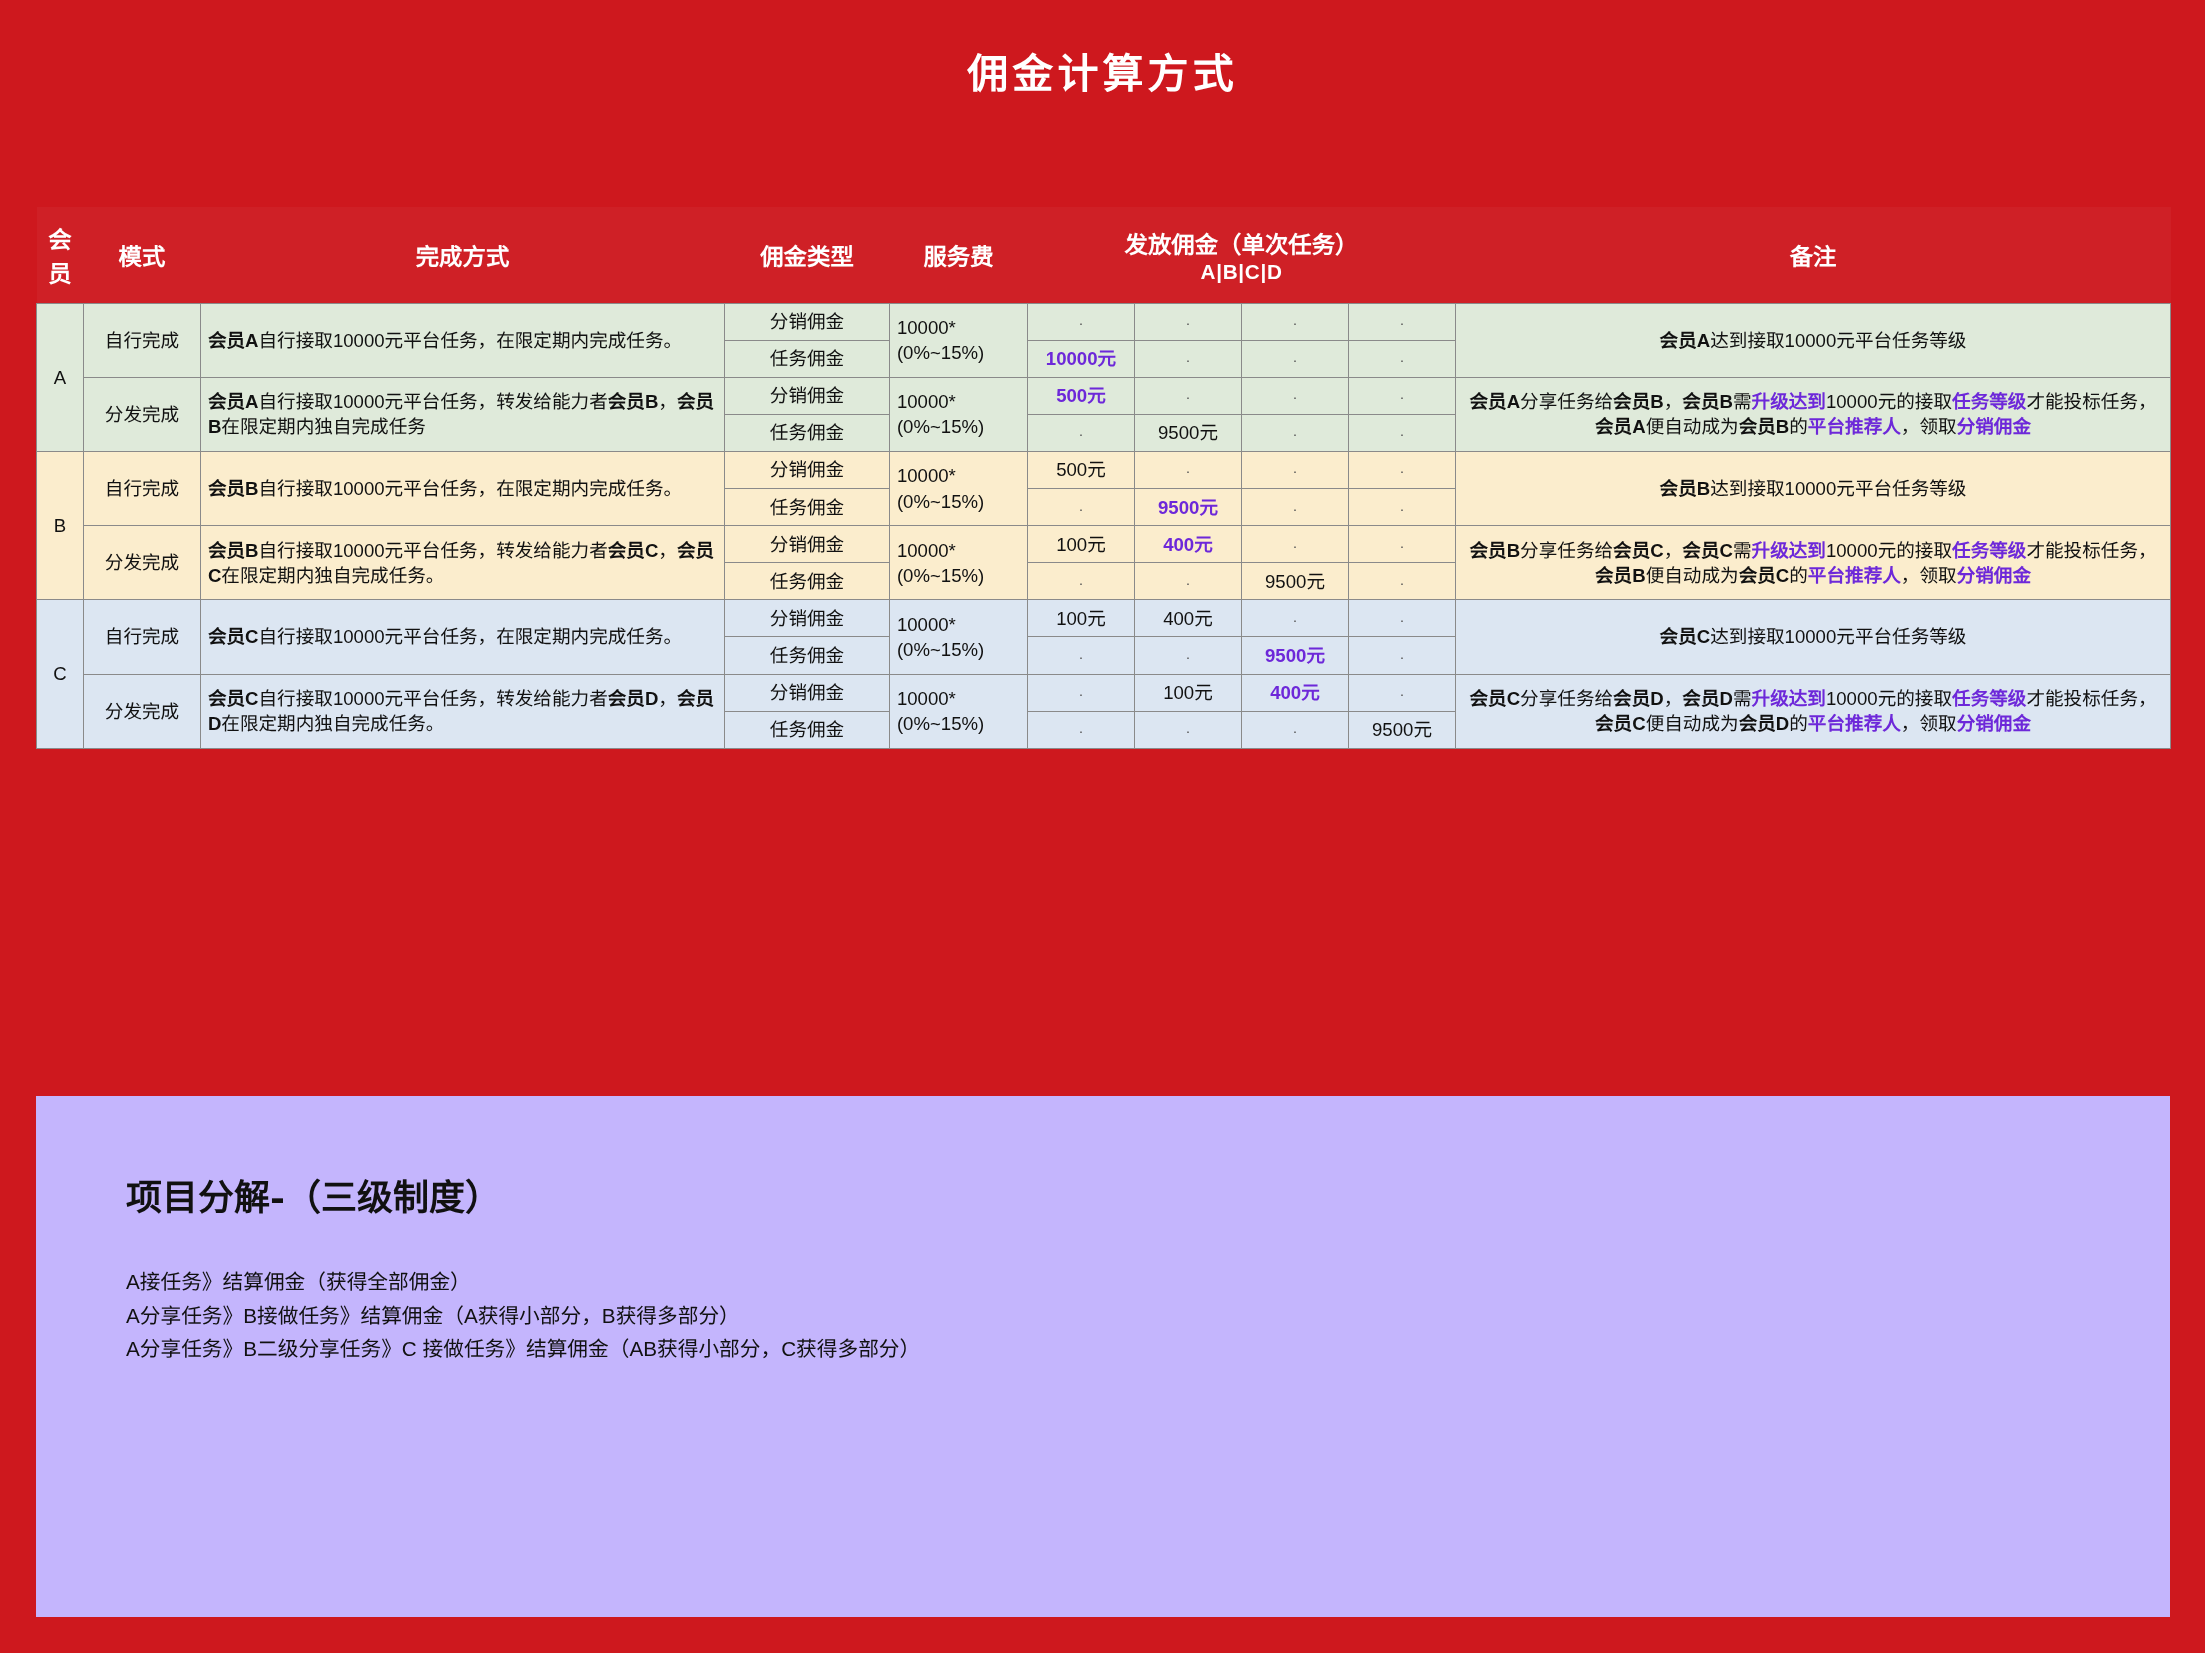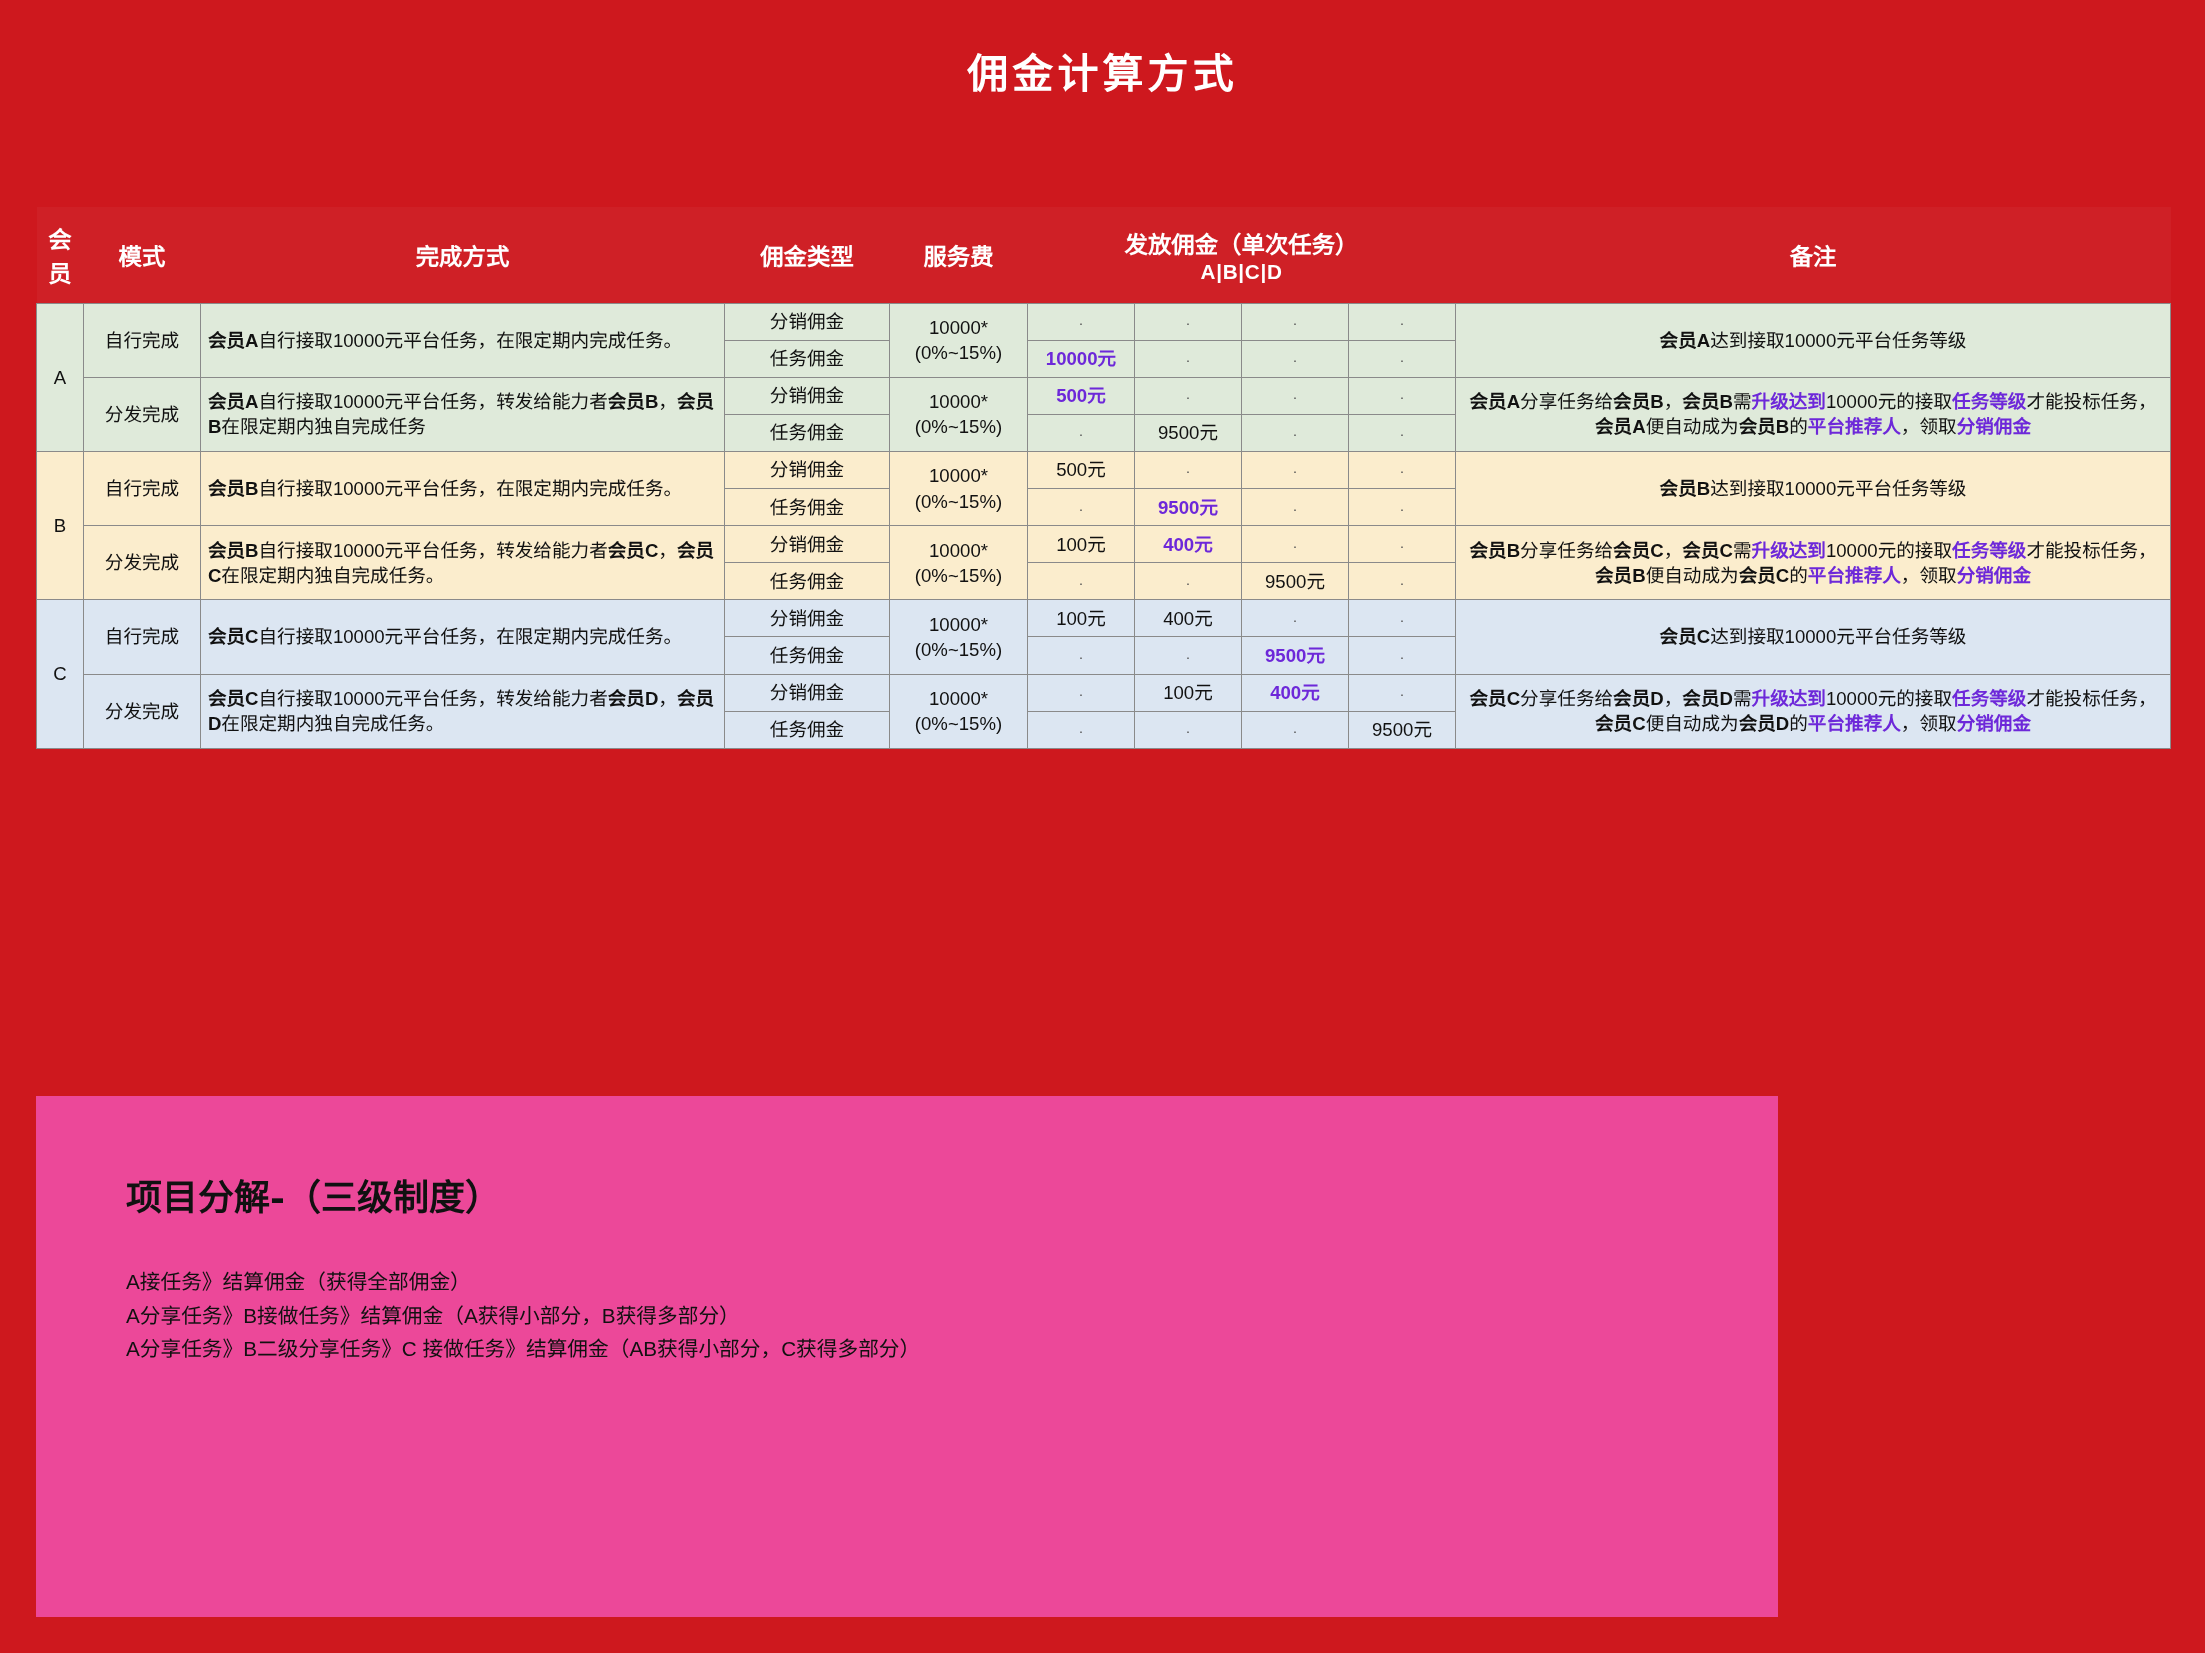--- a/index.html
+++ b/index.html
@@ -82,21 +82,20 @@
   .c-method {
     font-size: 19.3px;
     line-height: 1.4;
     padding: 6.9px 8.3px;
   }
   .c-type {
     text-align: center;
     font-size: 20px;
   }
   .c-fee {
-    text-align: center;
     font-size: 18px;
     line-height: 1.3;
   }
   .c-amt {
     text-align: center;
     font-size: 18.6px;
   }
   .c-note {
     font-size: 18.6px;
     line-height: 1.45;
@@ -104,23 +103,23 @@
     text-align: center;
   }
   .red { color: #6d28d9; font-weight: bold; }
   b { font-weight: bold; }
   .dot { color: #555; font-size: 15px; }
 
   .bottom-panel {
     position: absolute;
     left: 36px;
     top: 1096px;
-    width: 1742px;
+    width: 2134px;
     height: 521px;
-    background: #ec4899;
+    background: #c4b5fd;
   }
   .sec-title {
     position: absolute;
     left: 90px;
     top: 72px;
     font-size: 36px;
     font-weight: bold;
     color: #111111;
     font-family: "DejaVu Serif", "Liberation Serif", serif;
   }

